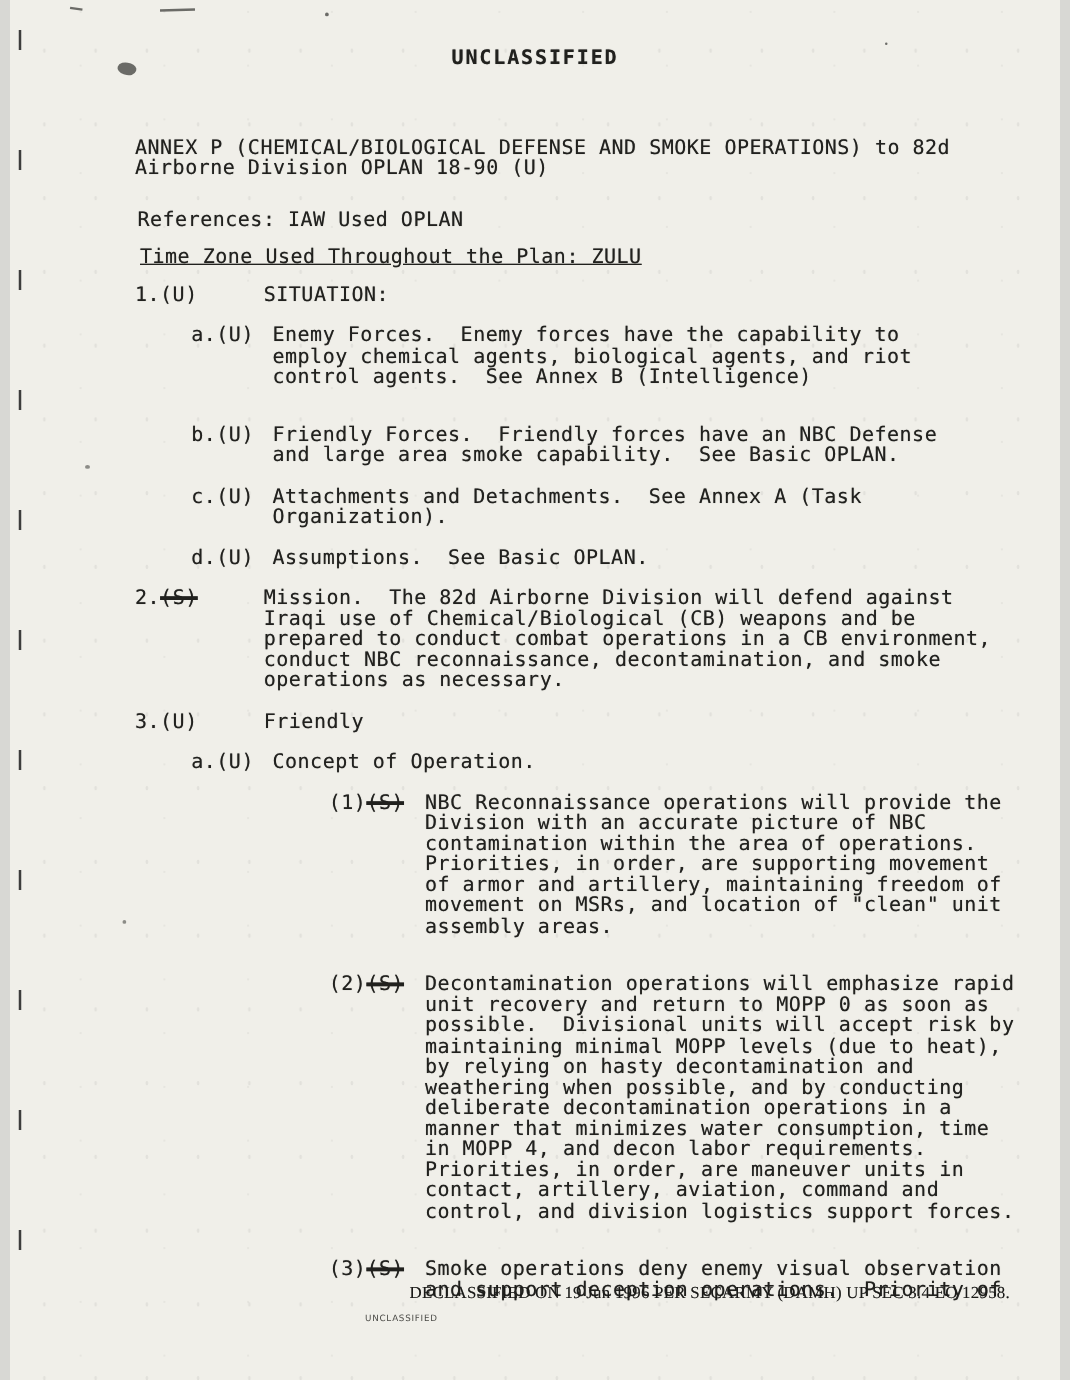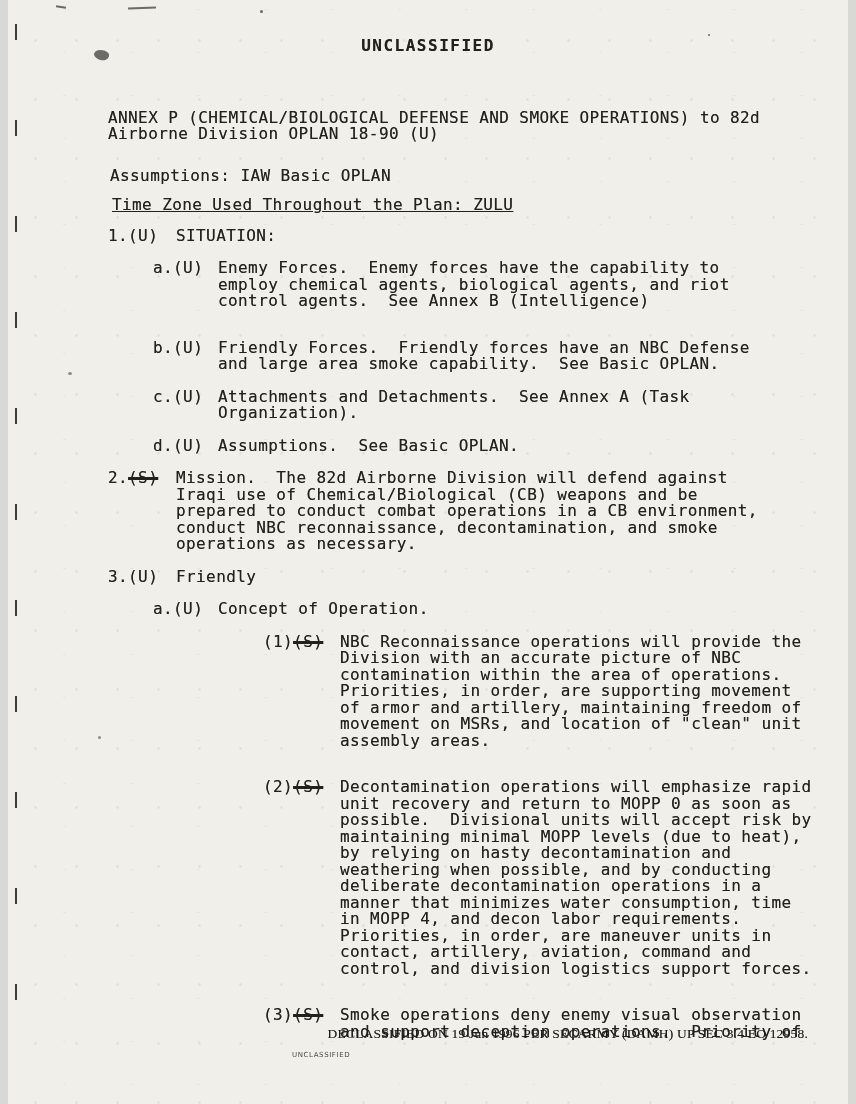--- a/index.html
+++ b/index.html
@@ -28,21 +28,21 @@
     padding-top:38px;
     font-weight:bold;
     font-size:16px;
     letter-spacing:1.5px;
   }
   .title   { margin:55px 0 25px 100px; white-space:pre-wrap; }
   .refline { margin:0 0 13px 102px; }
   .tzline  { margin:0 0 14px 104px;text-decoration:underline; }
 
   .para { display:flex; margin-bottom:16px; }
-  .l1 { margin-left:100px; } .l1 .plabel { flex:0 0 68px; }
+  .l1 { margin-left:100px;gap:35px; } .l1 .plabel { flex:0 0 68px; }
   .l2 { margin-left:145px; } .l2 .plabel { flex:0 0 65px; }
   .l3 { margin-left:255px;gap:12px; } .l3 .plabel { flex:0 0 65px; }
   .mb-lg { margin-bottom:30px; }
   .plabel { white-space:nowrap; }
   .pbody  { white-space:pre-wrap; flex:1; }
   .struck { text-decoration:line-through; text-decoration-thickness:2.5px; }
 
   .declass {
     position:absolute; top:1026px; right:40px;
     font-family:"Liberation Serif", serif;
@@ -83,21 +83,21 @@
   <div class="artifact a4"></div>
   <div class="artifact a5"></div>
   <div class="artifact a6"></div>
   <div class="artifact a7"></div>
 
   <div class="typetext">
     <div class="top-class">UNCLASSIFIED</div>
 
     <div class="title">ANNEX P (CHEMICAL/BIOLOGICAL DEFENSE AND SMOKE OPERATIONS) to 82d
 Airborne Division OPLAN 18-90 (U)</div>
-    <div class="refline">Assumptions:  IAW Basic OPLAN</div>
+    <div class="refline">References:  IAW Used OPLAN</div>
     <div class="tzline">Time Zone Used Throughout the Plan:  ZULU</div>
 
     <div class="para l1">
       <span class="plabel"><span>1.(U)</span><span class="struck"></span></span>
       <span class="pbody">SITUATION:</span>
     </div>
 
     <div class="para l2 mb-lg">
       <span class="plabel"><span>a.(U)</span><span class="struck"></span></span>
       <span class="pbody">Enemy Forces.  Enemy forces have the capability to

